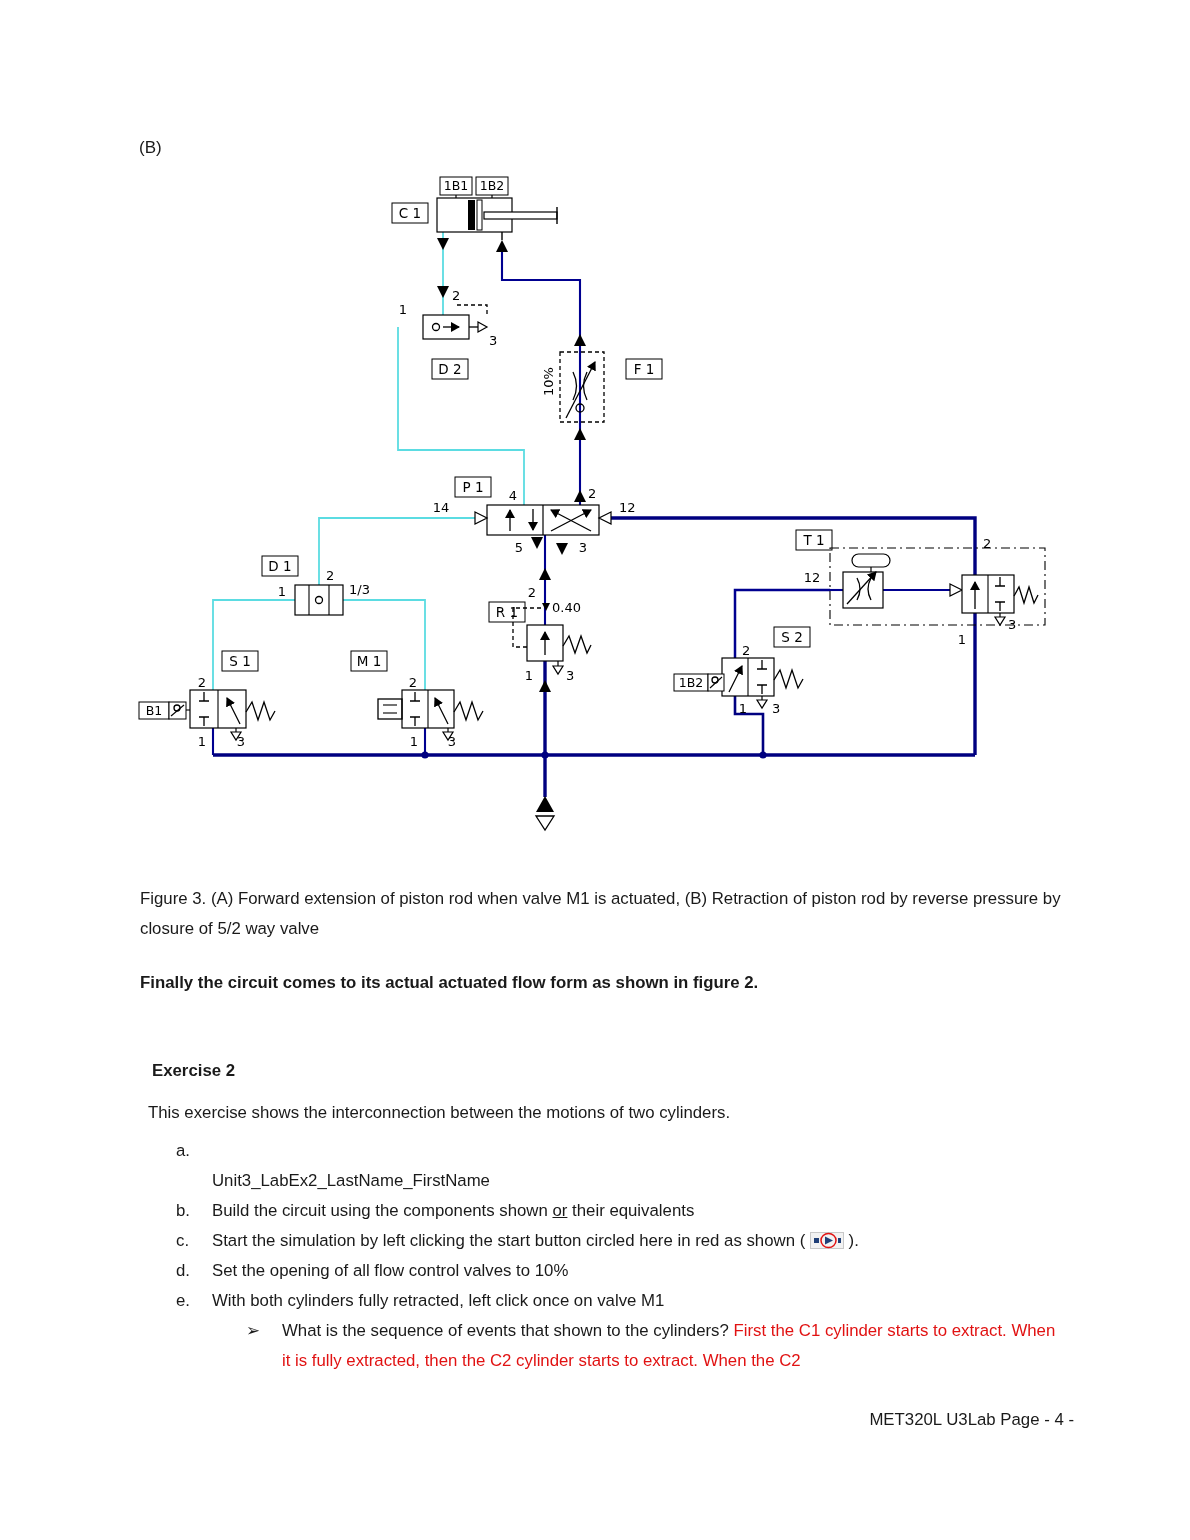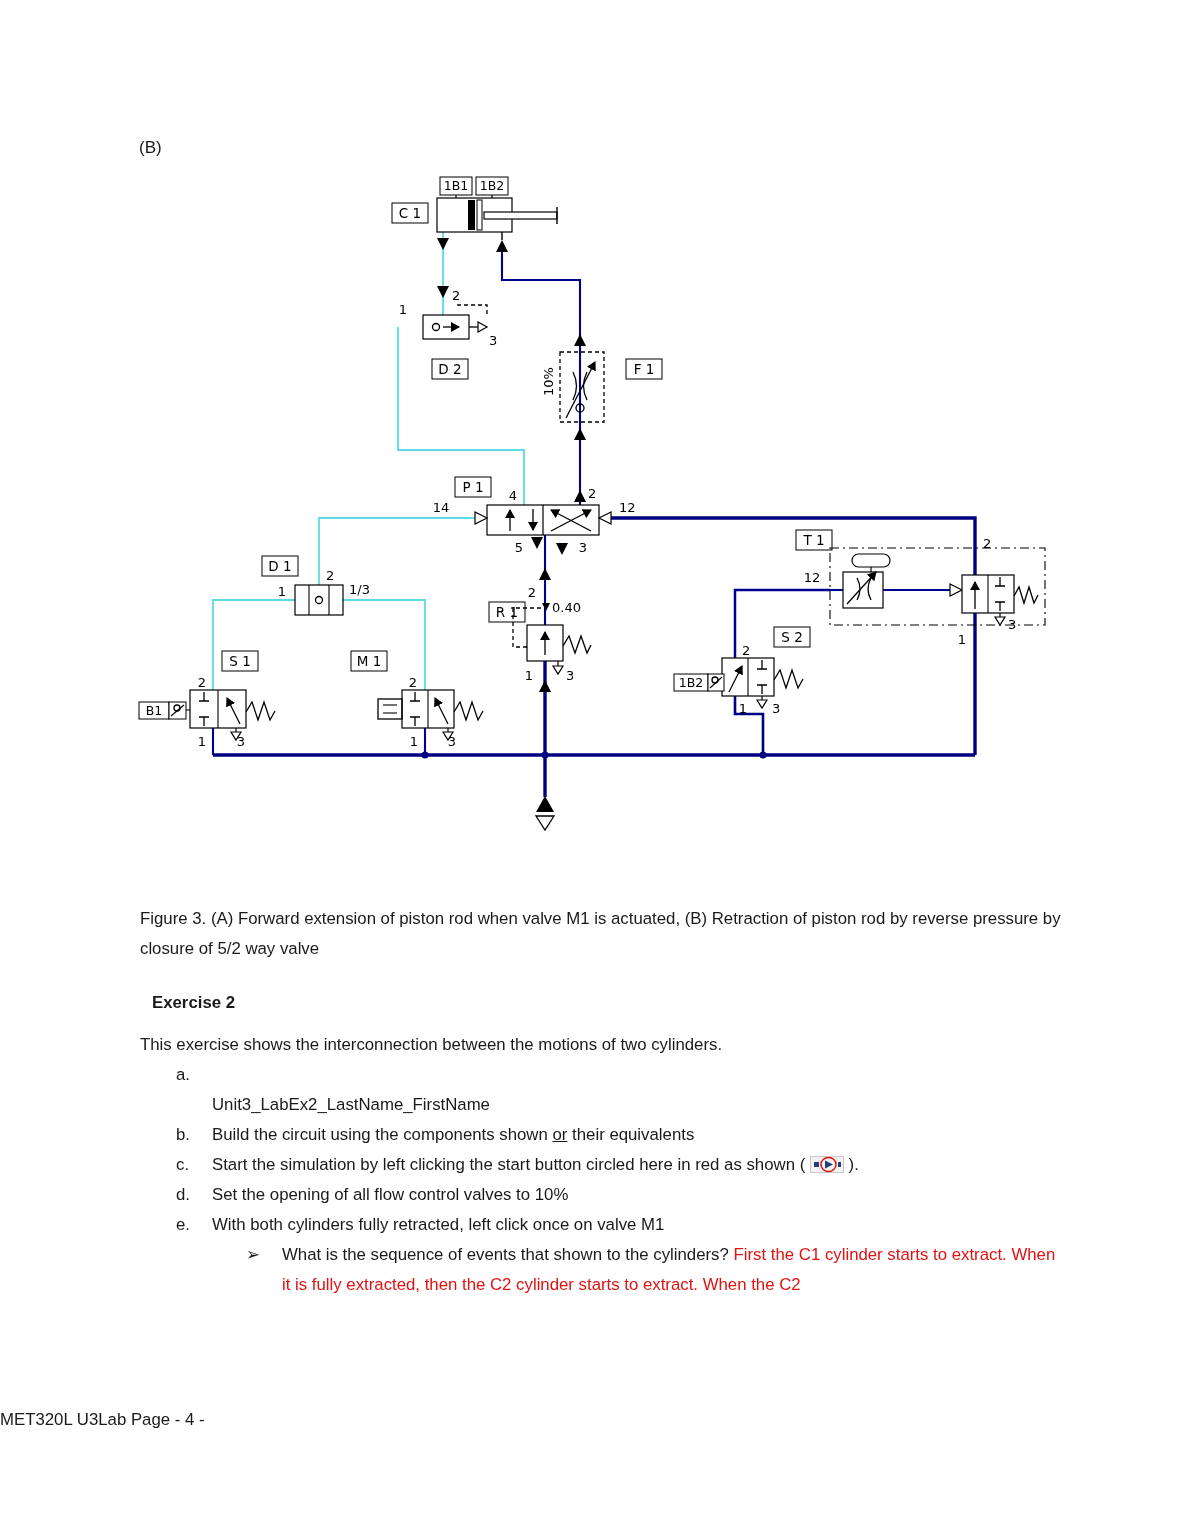--- a/index.html
+++ b/index.html
@@ -6,32 +6,32 @@
   body{width:1190px;height:1540px;background:#ffffff;position:relative;
        font-family:"Liberation Sans","DejaVu Sans",sans-serif;color:#1a1a1a}
   .section-label{position:absolute;left:139px;top:138px;font-size:17px}
   svg.diagram{position:absolute;left:0;top:0}
   svg text{font-family:"DejaVu Sans","Liberation Sans",sans-serif;fill:#000}
   .lblbox{fill:#ffffff;stroke:#000;stroke-width:1}
   .comp{fill:#ffffff;stroke:#000;stroke-width:1.2}
   .sym{stroke:#000;stroke-width:1.3;fill:none}
   .openarrow{fill:#ffffff;stroke:#000;stroke-width:1.2}
   .flow{fill:#000}
-  .textblock{position:absolute;left:140px;top:904px;width:924px;font-size:16.8px;line-height:30px}
+  .textblock{position:absolute;left:140px;top:884px;width:924px;font-size:16.8px;line-height:30px}
   .caption{margin:0 0 24px 0}
   .note{margin:0 0 58px 0;font-weight:bold}
   .ex-title{margin:12px;font-weight:bold}
-  .intro{margin:0}
+  .intro{margin:8px}
   .li{display:flex;margin-left:36px}
   .li .m{flex:0 0 36px}
   .li.sub{margin-left:106px}
   .red{color:#e11212}
   .u{text-decoration:underline}
   .ic{vertical-align:-3px}
-  .footer{position:absolute;top:1410px;left:0;width:1074px;text-align:left;font-size:16.8px}
+  .footer{position:absolute;top:1410px;left:0;width:1074px;text-align:right;font-size:16.8px}
 </style>
 </head>
 <body>
 
 <div class="section-label">(B)</div>
 
 <svg class="diagram" width="1190" height="860" viewBox="0 0 1190 860">
   <defs>
     <marker id="ah" markerWidth="10" markerHeight="10" refX="8" refY="5" orient="auto" markerUnits="userSpaceOnUse">
       <path d="M0,0 L9,5 L0,10 Z" fill="#000"></path>
@@ -263,20 +263,21 @@
   </g>
 
   <g>
     <polygon points="545,796 536,812 554,812" fill="#000"></polygon>
     <polygon points="536,816 554,816 545,830" fill="#fff" stroke="#000" stroke-width="1.3"></polygon>
   </g>
 </svg>
 
 <div class="textblock">
   <p class="caption">Figure 3. (A) Forward extension of piston rod when valve M1 is actuated, (B) Retraction of piston rod by reverse pressure by closure of 5/2 way valve</p>
+  <p class="note">Finally the circuit comes to its actual actuated flow form as shown in figure 2.</p>
   <p class="ex-title">Exercise 2</p>
   <p class="intro">This exercise shows the interconnection between the motions of two cylinders.</p>
 
   <div class="li">
     <span class="m">a.</span>
     <div><br>
          <span>Unit3_LabEx2_LastName_FirstName</span></div>
   </div>
 
   <div class="li">

